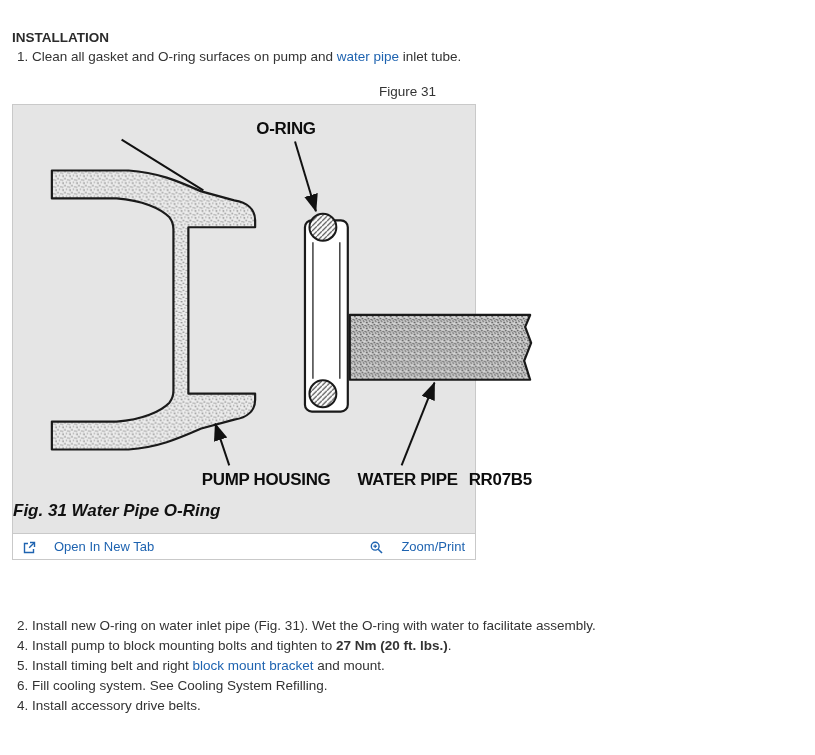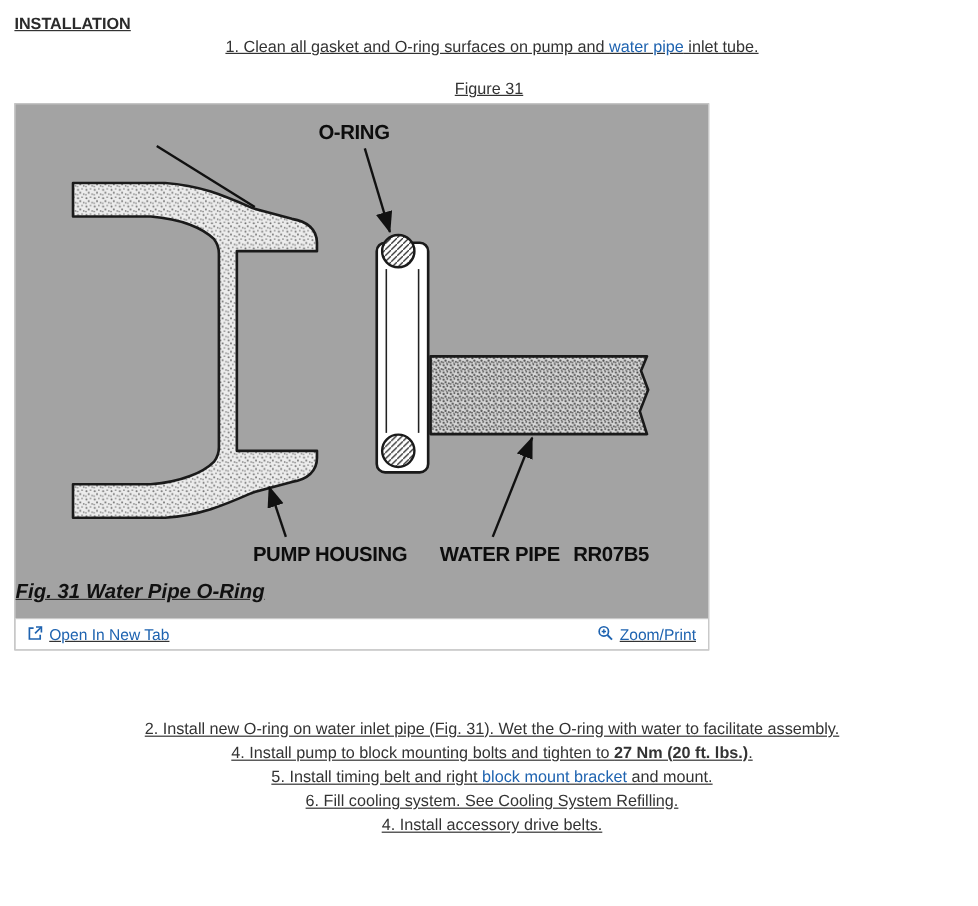--- a/index.html
+++ b/index.html
@@ -3,34 +3,34 @@
 <meta charset="utf-8">
 <style>
   * { box-sizing: border-box; }
   html, body { margin: 0; padding: 0; background: #ffffff; }
   body {
     width: 815px;
     font-family: "Liberation Sans", sans-serif;
     font-size: 13.5px;
     color: #333333;
   }
-  .page { padding: 10px 12px; text-decoration: underline; }
+  .page { padding: 28px 12px; }
   .heading {
     font-weight: bold;
     color: #2b2b2b;
     font-size: 13.5px;
     line-height: 19px;
   }
-  .step { padding-left: 5px; line-height: 20px; text-align: center; }
+  .step { padding-left: 5px; line-height: 20px; }
   .link { color: #1e63b0; text-decoration: none; cursor: pointer; }
   .figure-label { margin-top: 16px; margin-bottom: 3px; line-height: 18px; text-align: center; }
   .figure-panel {
-    width: 579px;
+    width: 464px;
     border: 1px solid #c9c9c9;
-    background: #a3a3a3;
+    background: #e5e5e5;
   }
   .figure-panel svg.diagram { display: block; margin: 6px auto 0; }
   .fig-label {
     font-family: "Liberation Sans", sans-serif;
     font-weight: bold;
     font-size: 17px;
     letter-spacing: -0.3px;
     fill: #0d0d0d;
   }
   .figure-caption {
@@ -45,22 +45,22 @@
     display: flex;
     justify-content: space-between;
     align-items: center;
     border-top: 1px solid #c9c9c9;
     padding: 5px 10px;
     font-size: 13px;
     background: #ffffff;
   }
   .footer-link {
     display: inline-flex;
-    align-items: flex-start;
-    gap: 5px;
+    align-items: flex-end;
+    gap: 18px;
     color: #1e63b0;
     text-decoration: none;
     cursor: pointer;
   }
   .footer-link .icon { display: inline-flex; align-items: center; }
   .steps { margin-top: 56px; }
 </style>
 </head>
 <body>
 

